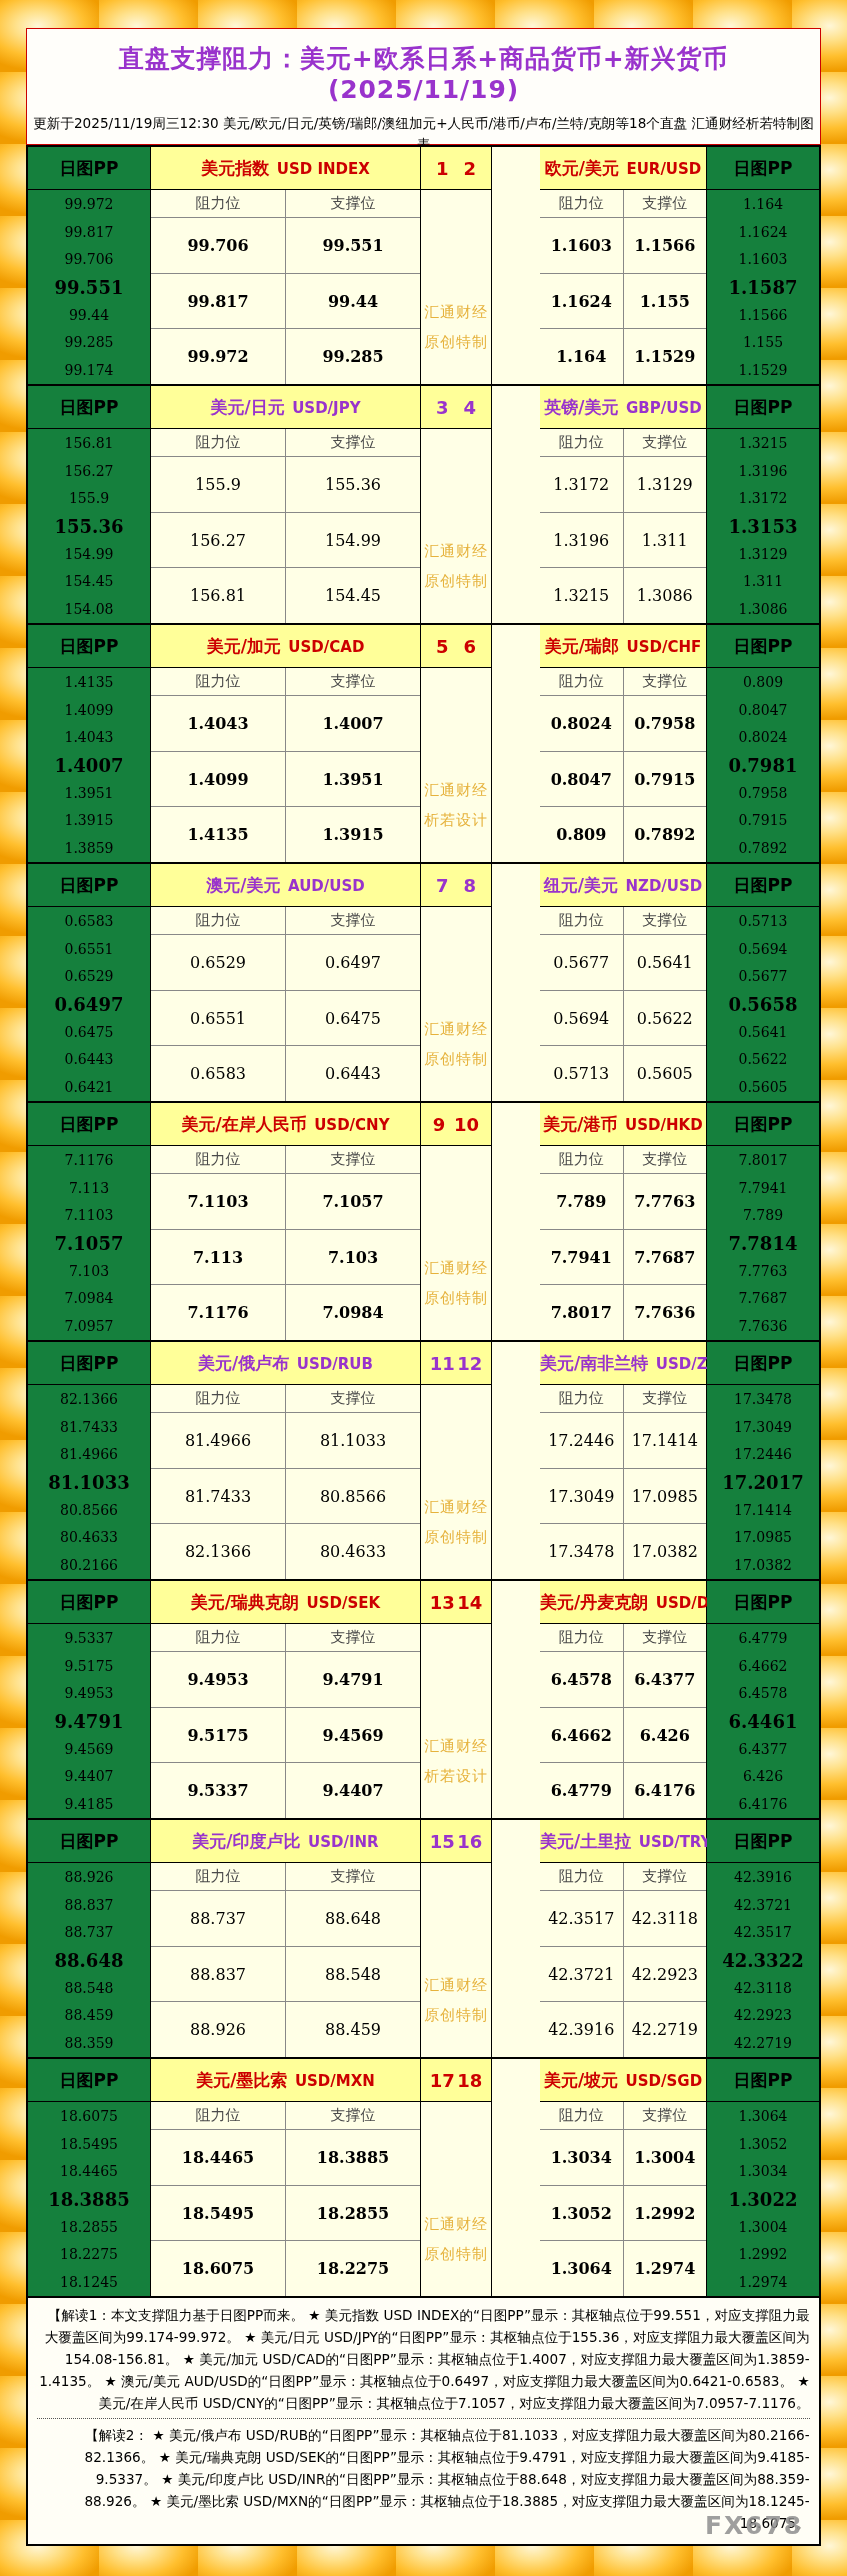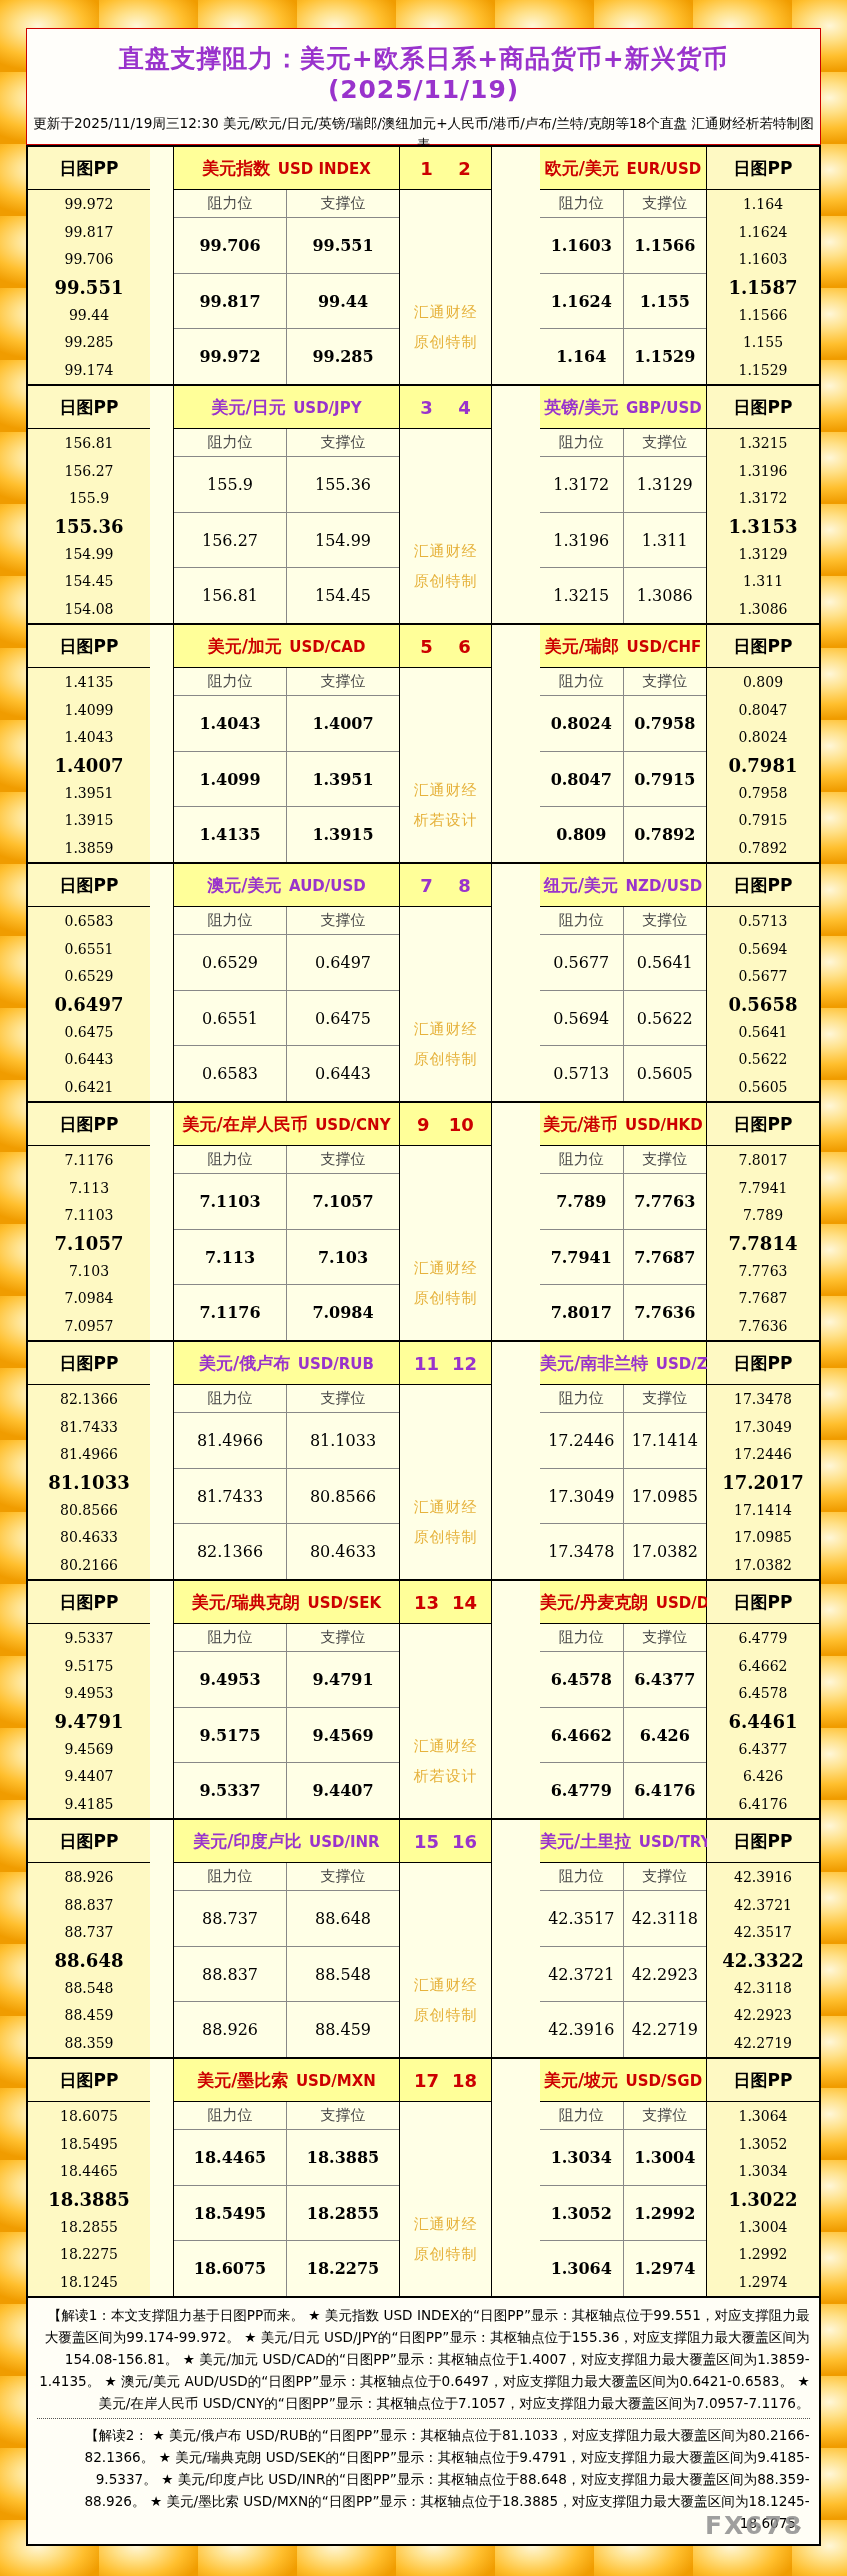--- a/index.html
+++ b/index.html
@@ -11,31 +11,31 @@
     background-size:99px 72px;
   }
   .content{position:absolute;left:26px;top:28px;width:795px;}
   
   .header-panel{box-sizing:border-box;height:117px;background:#FFFEFA;border:0.9px solid #CC0000;text-align:center;}
   .main-title{margin-top:13px;font-size:25px;font-weight:bold;color:#9933CC;letter-spacing:0.9px;}
   .sub-title{margin-top:9.4px;padding:0 5.6px;font-size:13.6px;color:#000;line-height:1.55;text-align:center;}
   
   .blocks{border:2.8px solid #000;border-bottom:none;background:#FFFFE6;}
   .block{display:flex;height:237px;border-bottom:2.8px solid #000;}
-  .pp-col{width:122px;box-sizing:border-box;background:#fef9c3;display:flex;flex-direction:column;}
+  .pp-col{width:122px;box-sizing:border-box;background:#15803d;display:flex;flex-direction:column;}
   .pp-col.right{width:112px;}
   .pp-head{height:42px;box-sizing:content-box;line-height:42px;border-bottom:1.9px solid #000;
     text-align:center;font-weight:bold;font-size:17px;color:#000;}
   .pp-body{flex:1;display:flex;flex-direction:column;}
   .pp-val{flex:1;display:flex;align-items:center;justify-content:center;
     font-family:"DejaVu Serif","Liberation Serif",serif;font-size:14px;color:#000;}
   .pp-val.pivot{font-weight:bold;font-size:18px;}
   .pair-col{box-sizing:border-box;border-left:1.9px solid #000;border-right:1.9px solid #000;
     display:flex;flex-direction:column;background:#FFFFE6;}
-  .pair-col.left{width:227px;margin-left:23px;}
+  .pair-col.left{width:271px;}
   .pair-col.right{width:216px;padding-left:48px;}
   .pair-title{height:42px;line-height:42px;border-bottom:1.9px solid #000;background:#FFFF99;
     text-align:center;font-weight:bold;font-size:17px;white-space:nowrap;}
   .pair-title .en{margin-left:7.5px;font-size:15px;}
   .sub-head{height:27px;display:flex;border-bottom:0.9px solid #888;}
   .sub-head .sh{flex:1;display:flex;align-items:center;justify-content:center;
     font-size:15px;color:#4A4A4A;}
   .sub-head .sh:first-child{border-right:0.9px solid #888;}
   .rows{flex:1;display:flex;flex-direction:column;}
   .vrow{flex:1;display:flex;border-bottom:0.9px solid #888;}

